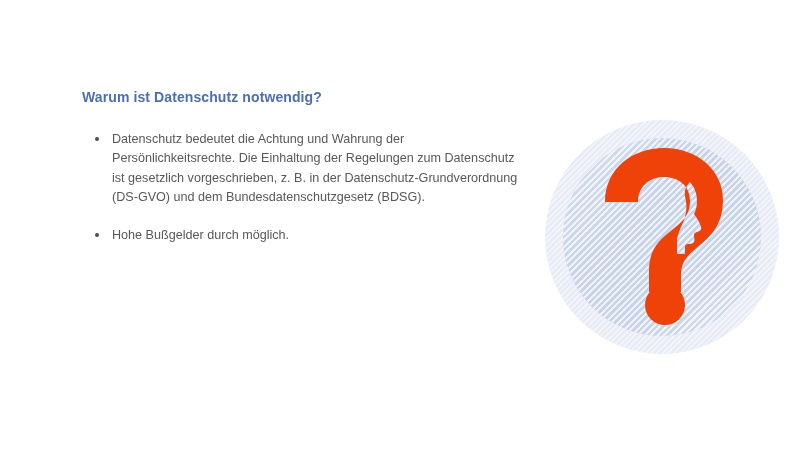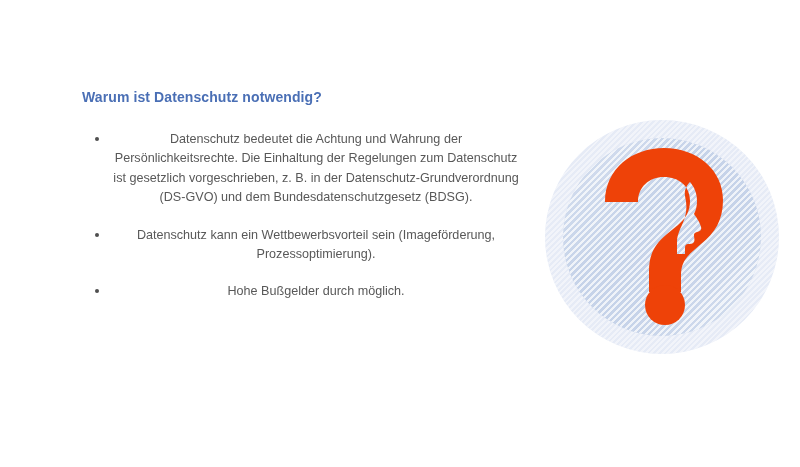--- a/index.html
+++ b/index.html
@@ -33,21 +33,20 @@
 
   
   .body-list {
     position: absolute;
     left: 88px;
     top: 130px;
     width: 432px;
     margin: 0;
     padding: 0;
     list-style: none;
-    text-align: center;
   }
   .bullet-item {
     position: relative;
     padding-left: 24px;
     margin-bottom: 18px;
     font-size: 12.6px;
     line-height: 19.4px;
     color: #585858;
   }
   .bullet-item:last-child {
@@ -144,24 +143,20 @@
 <body>
 
 <div class="slide">
 
   <div class="slide-title">Warum ist Datenschutz notwendig?</div>
 
   <ul class="body-list">
     <li class="bullet-item">
       <span class="bullet-marker"></span>
       <span>Datenschutz bedeutet die Achtung und Wahrung der Persönlichkeitsrechte. Die Einhaltung der Regelungen zum Datenschutz ist gesetzlich vorgeschrieben, z. B. in der Datenschutz-Grundverordnung (DS-GVO) und dem Bundesdatenschutzgesetz (BDSG).</span>
-    </li>
-    <li class="bullet-item">
-      <span class="bullet-marker"></span>
-      <span>Datenschutz kann ein Wettbewerbsvorteil sein (Imageförderung, Prozessoptimierung).</span>
     </li>
     <li class="bullet-item">
       <span class="bullet-marker"></span>
       <span>Hohe Bußgelder durch möglich.</span>
     </li>
   </ul>
 
   <div class="qmark-graphic">
     <div class="ring-outer"></div>
     <div class="ring-outer-stripes"></div>

